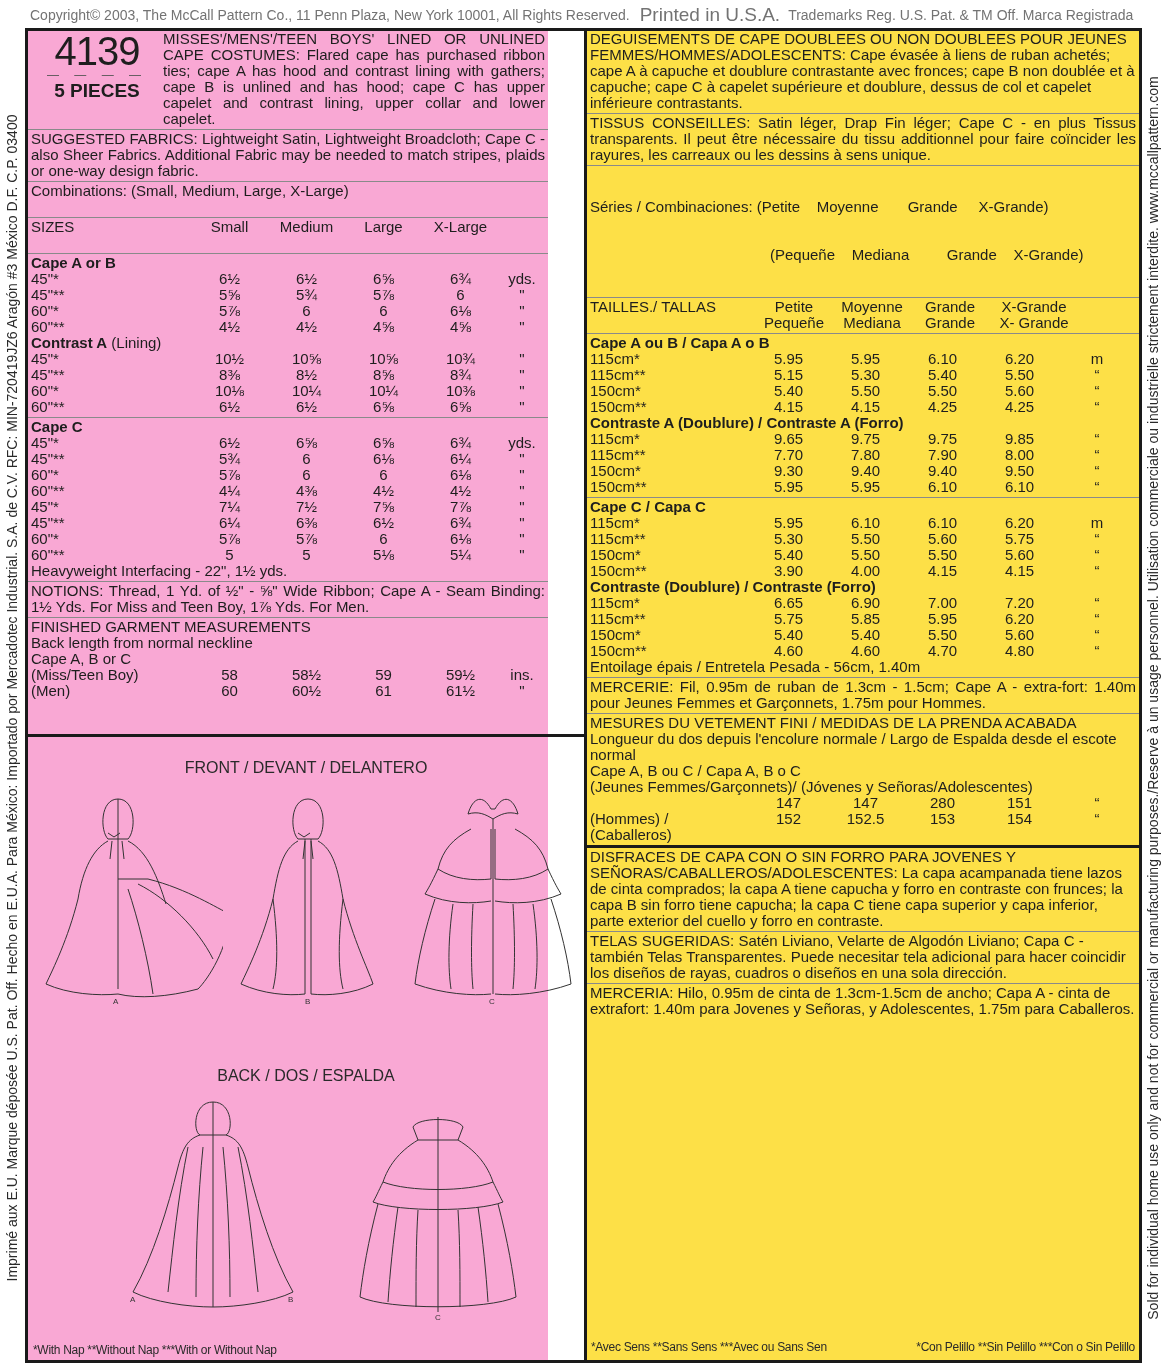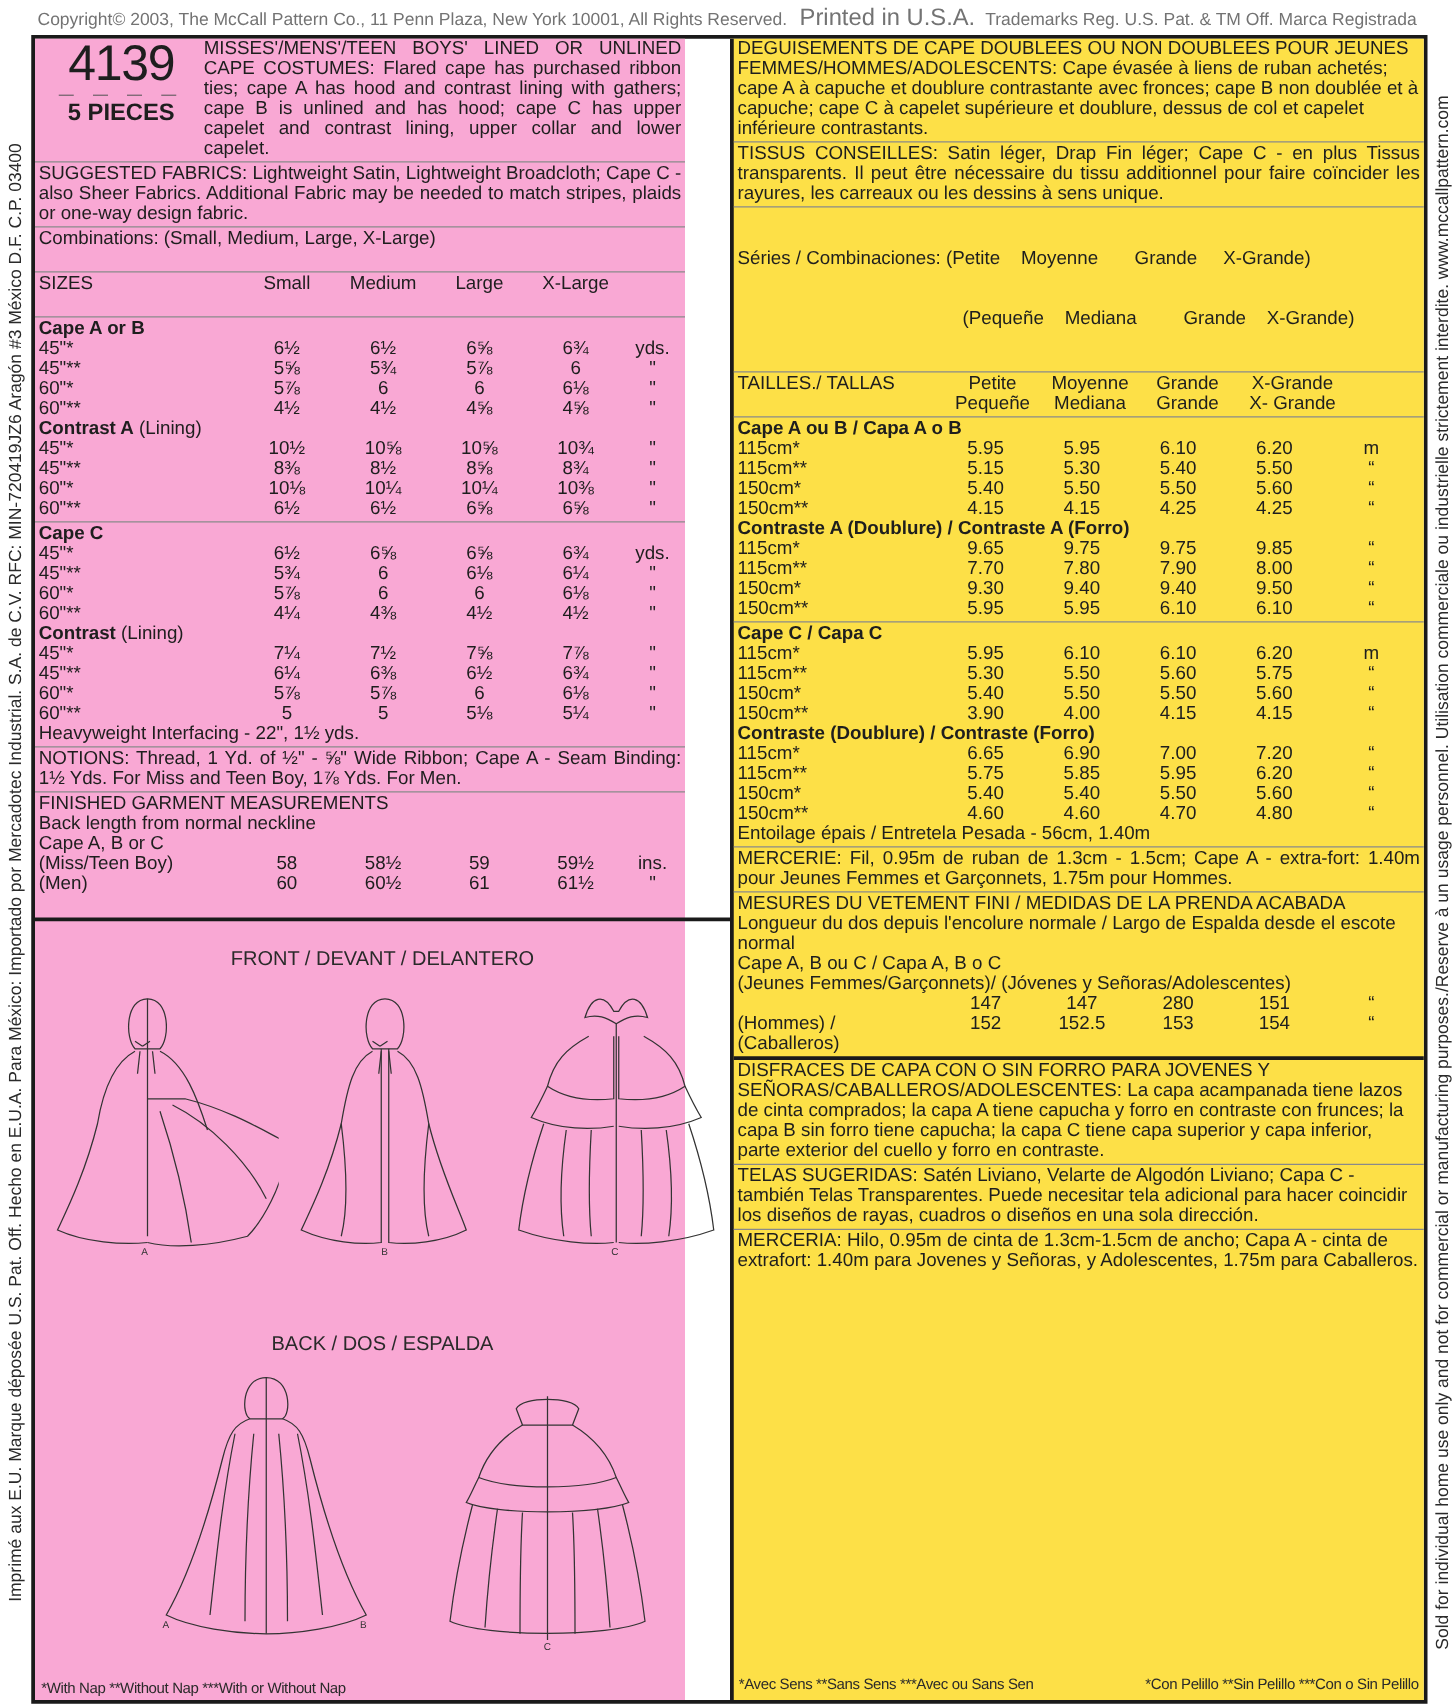--- a/index.html
+++ b/index.html
@@ -208,23 +208,20 @@
               <td class="v">6⅛</td>
               <td class="u">"</td>
             </tr>
         <tr>
               <td class="lbl">60"**</td>
               <td class="v">4¼</td>
               <td class="v">4⅜</td>
               <td class="v">4½</td>
               <td class="v">4½</td>
               <td class="u">"</td>
-            </tr>
-        <tr class="grp">
-              <td colspan="6"><span>Contrast</span><span class="nb"> (Lining)</span></td>
             </tr>
         <tr>
               <td class="lbl">45"*</td>
               <td class="v">7¼</td>
               <td class="v">7½</td>
               <td class="v">7⅝</td>
               <td class="v">7⅞</td>
               <td class="u">"</td>
             </tr>
         <tr>

